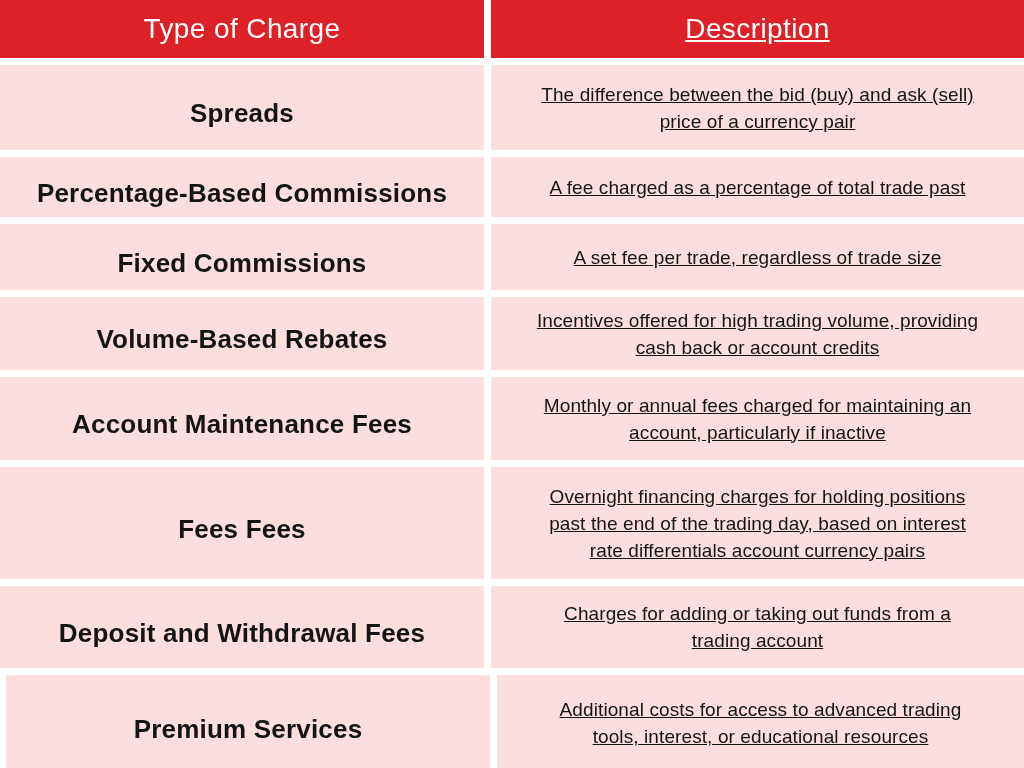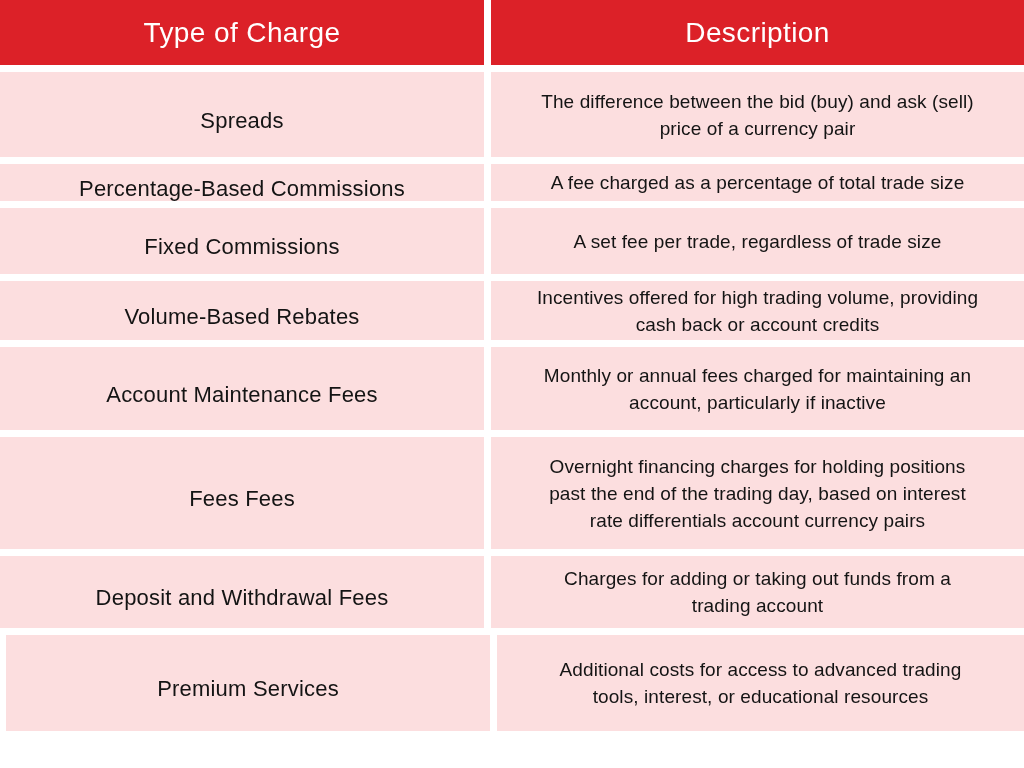--- a/index.html
+++ b/index.html
@@ -26,49 +26,49 @@
   .row { display: flex; margin-top: 7px; flex: 0 0 auto; }
   .row:first-child { margin-top: 0; }
   .cell {
     display: flex;
     align-items: center;
     justify-content: center;
     text-align: center;
     padding: 4px 14px;
   }
   .cell-left { width: 484px; }
-  .cell-right { flex: 1; margin-left: 7px; }
-  .header-row { height: 65px; }
+  .cell-right { flex: 1; margin-left: 7px; text-decoration: underline; }
+  .header-row { height: 58px; }
   .header-row .cell {
     background: var(--header-bg);
     color: var(--header-text);
     font-size: 28px;
     font-weight: 500;
     letter-spacing: 0.4px;
   }
   .datarow .cell { background: var(--row-bg); color: var(--body-text); }
   .type-cell span {
-    font-weight: 400;
-    font-size: 22px;
+    font-weight: 700;
+    font-size: 26px;
     letter-spacing: 0.2px;
     margin-top: 12px;
   }
   .desc-cell span {
     font-size: 19px;
     line-height: 27px;
     letter-spacing: 0.1px;
     white-space: pre-line;
   }
   .r1 { height: 85px; }
-  .r2 { height: 37px; }
+  .r2 { height: 60px; }
   .r3 { height: 66px; }
-  .r4 { height: 59px; }
+  .r4 { height: 73px; }
   .r5 { height: 83px; border-radius: 18px; }
   .r6 { height: 112px; }
-  .r7 { height: 72px; }
+  .r7 { height: 82px; }
   .r8 { height: 96px; padding-left: 6px; }
 </style>
 </head>
 <body>
 
 <div class="table">
 
   <div class="row header-row">
     <div class="cell cell-left">
       <span>Type of Charge</span>
@@ -86,21 +86,21 @@
       <span>The difference between the bid (buy) and ask (sell)
 price of a currency pair</span>
     </div>
   </div>
 
   <div class="row datarow r2">
     <div class="cell cell-left type-cell">
       <span>Percentage-Based Commissions</span>
     </div>
     <div class="cell cell-right desc-cell">
-      <span>A fee charged as a percentage of total trade size</span>
+      <span>A fee charged as a percentage of total trade past</span>
     </div>
   </div>
 
   <div class="row datarow r3">
     <div class="cell cell-left type-cell">
       <span>Fixed Commissions</span>
     </div>
     <div class="cell cell-right desc-cell">
       <span>A set fee per trade, regardless of trade size</span>
     </div>

